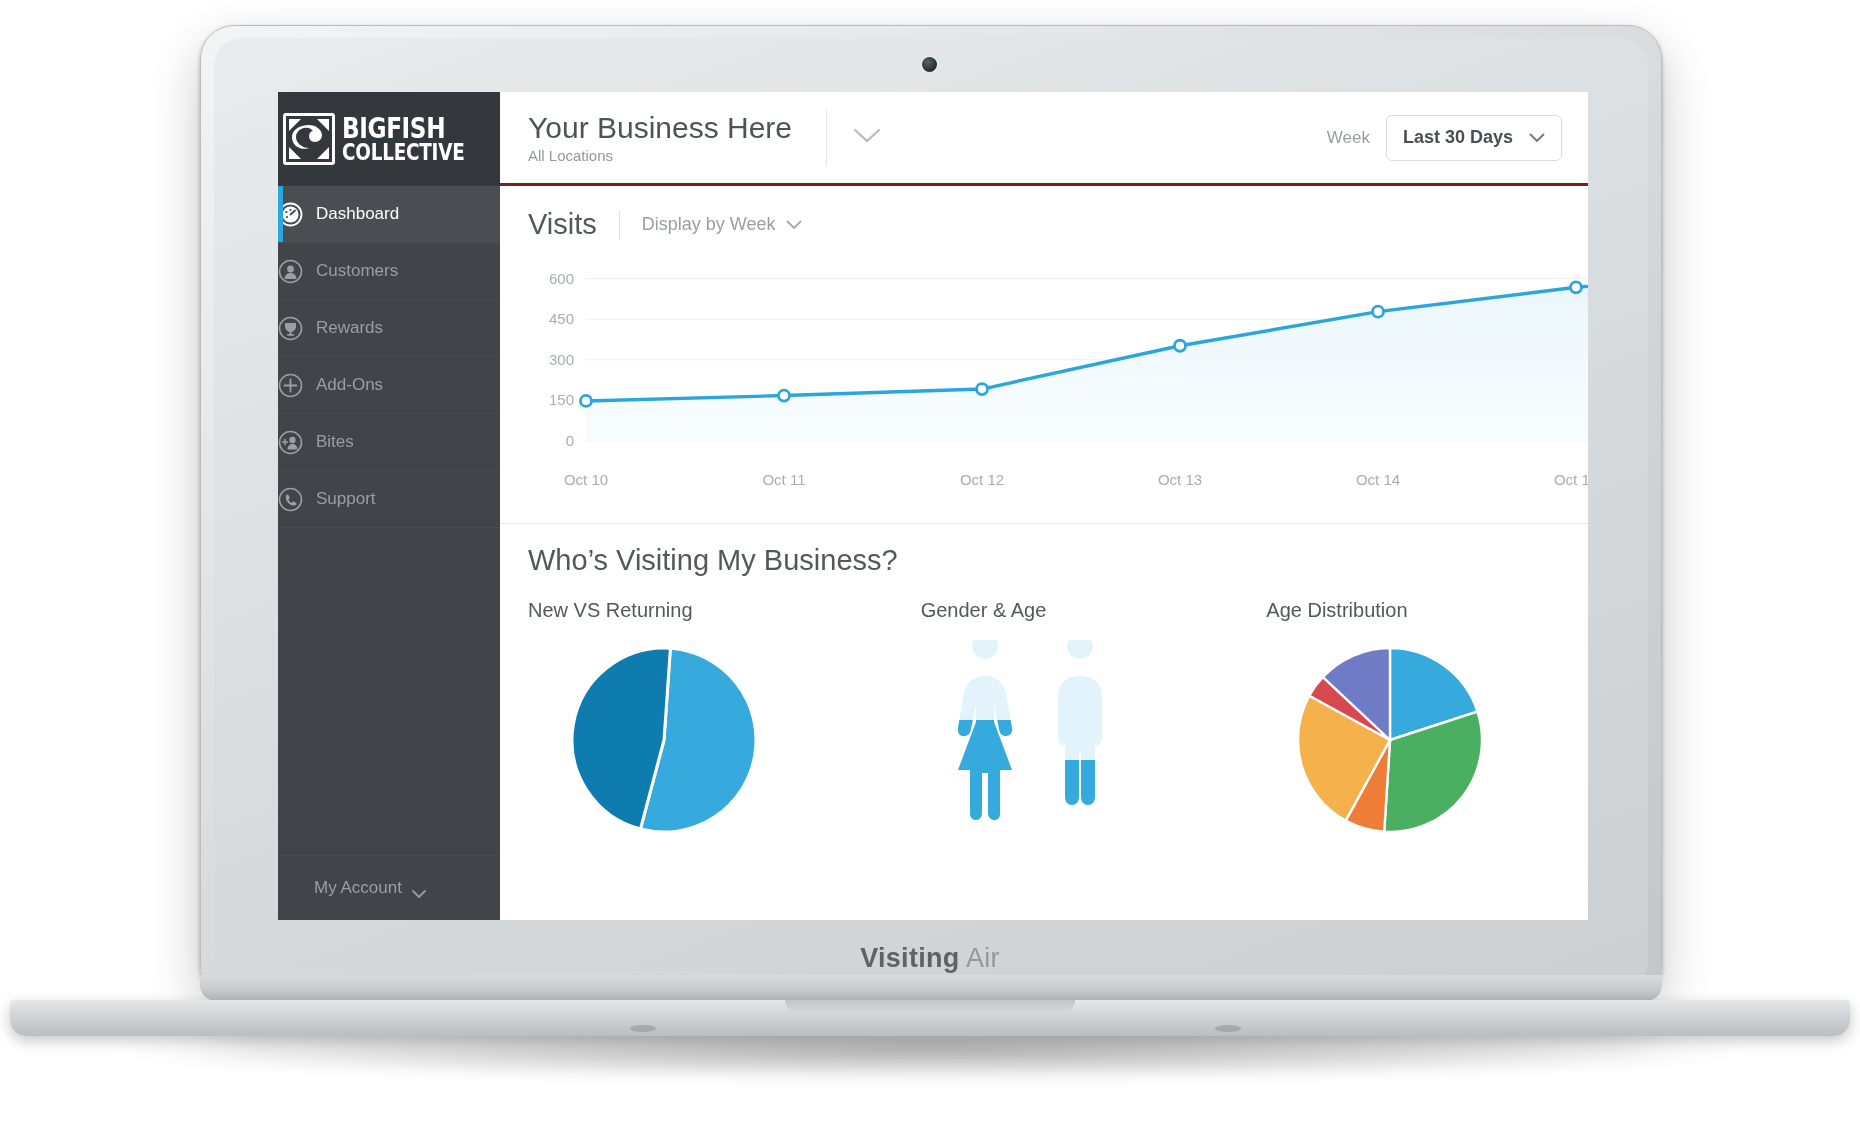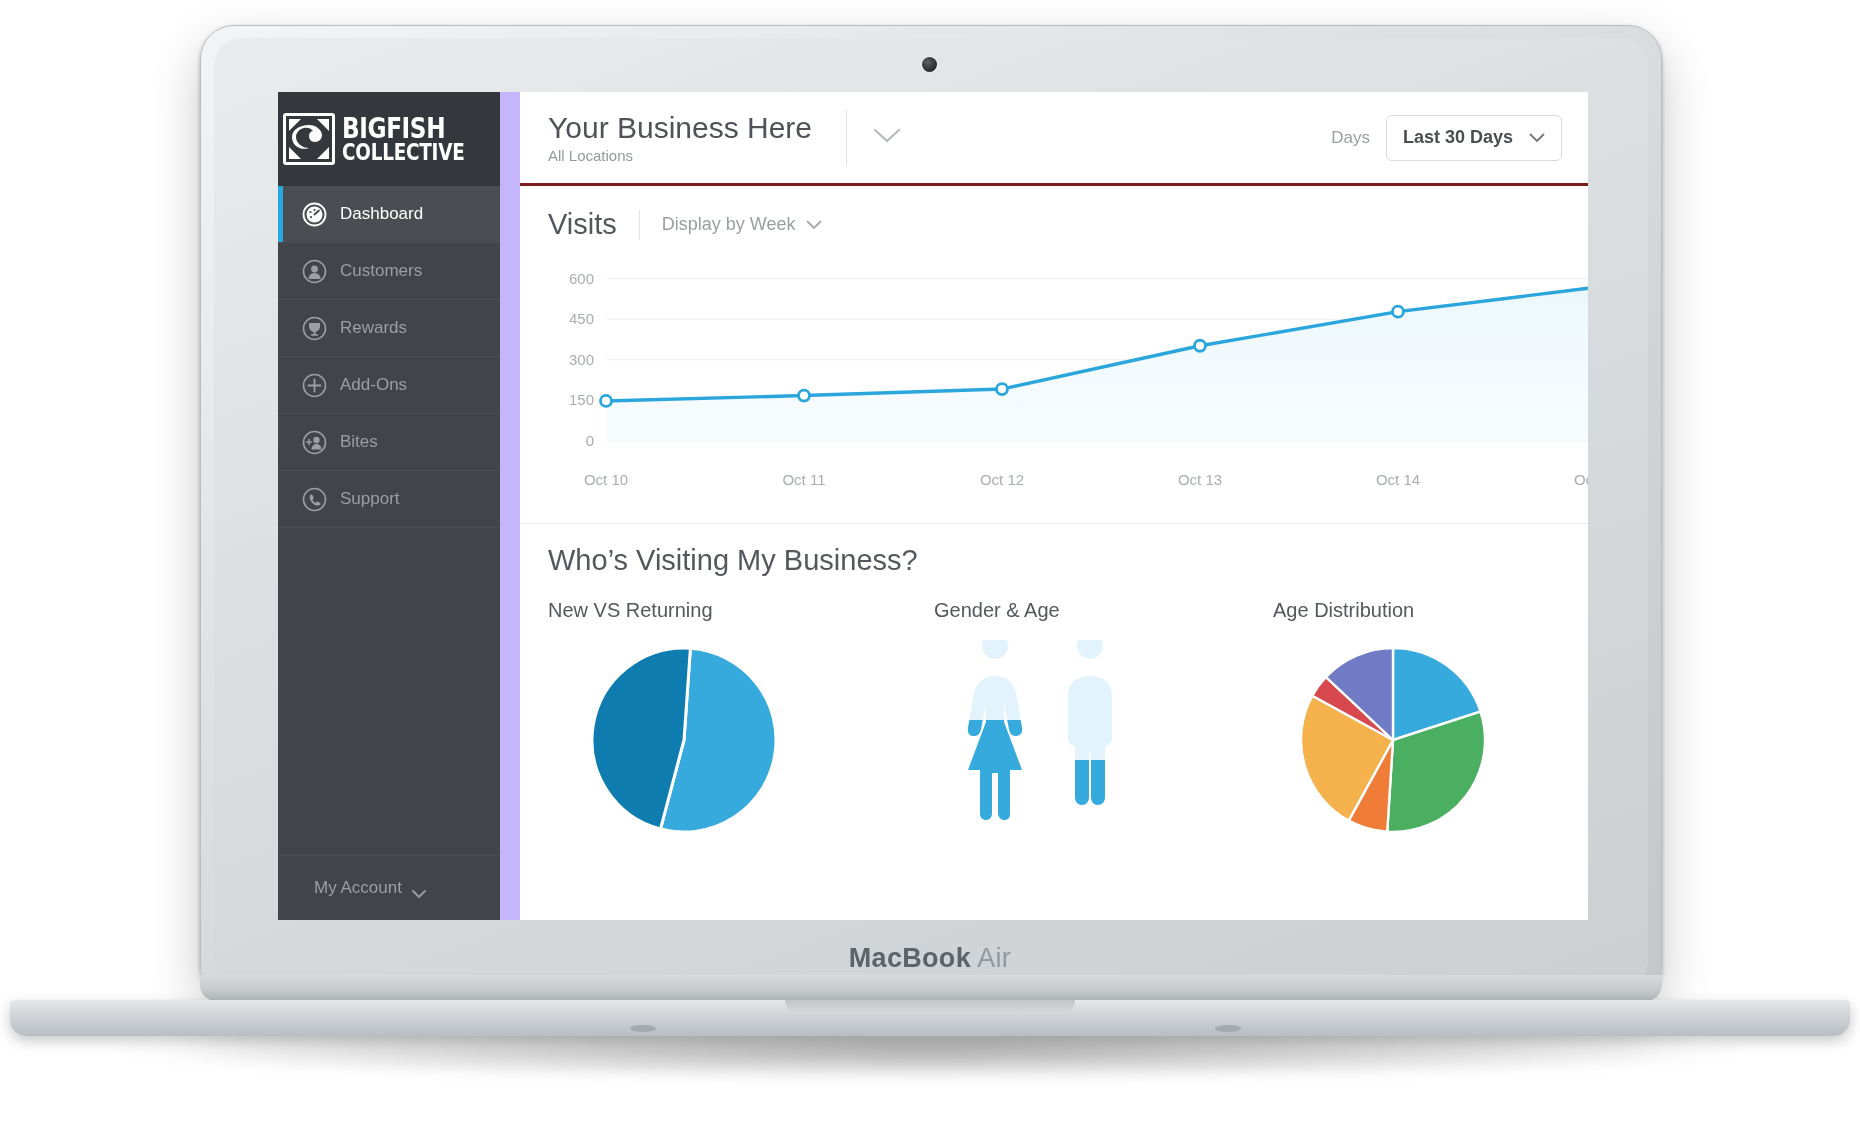--- a/index.html
+++ b/index.html
@@ -59,36 +59,36 @@
   .base-foot { position:absolute; top:1025px; width:26px; height:7px; border-radius:50%;
     background: rgba(140,146,150,0.55); }
   .macbook-label {
     position: absolute; left: 0; top: 943px; width: 1860px; text-align: center;
     font-size: 27px; color:#9a9fa3; letter-spacing: .3px;
   }
   .macbook-label b { color:#5d6367; font-weight: 700; }
   .macbook-label span { font-weight: 400; color:#93989c; }
 
   
-  .app { position:absolute; inset:0; display:flex; background:#c4b5fd;gap:20px; }
+  .app { position:absolute; inset:0; display:flex; background:#c4b5fd; }
 
   .sidebar { width:222px; background:#414449; display:flex; flex-direction:column; flex:0 0 222px; }
   .logo-block { height:94px; background:#34373b; display:flex; align-items:center; justify-content:center; }
   .logo { display:flex; align-items:center; gap:7px; }
   .logo-mark { width:52px; height:52px; border:3px solid #fff; border-radius:3px; position:relative; overflow:hidden; }
   .logo-mark svg { display:block; }
   .logo-words { display:flex; flex-direction:column; line-height:.92; }
   .logo-words .l1 { font-size:29px; font-weight:700; color:#fff; letter-spacing:-0.5px;
     font-family:"DejaVu Sans", sans-serif; transform: scaleX(0.80); transform-origin:left center; }
   .logo-words .l2 { font-size:23px; font-weight:700; color:#fff; letter-spacing:-0.3px;
     font-family:"DejaVu Sans", sans-serif; transform: scaleX(0.80); transform-origin:left center; }
 
   .nav-item {
     position:relative; height:57px; display:flex; align-items:center; gap:13px;
-    padding-left:24px; color:#9b9ea2; font-size:17px;
+    color:#9b9ea2; font-size:17px;
     border-bottom:1px solid #4a4d52; cursor:pointer;
   }
   .nav-item .ico { width:25px; height:25px; flex:0 0 25px; display:block; }
   .nav-item.active { background:#4a4d52; color:#ffffff; }
   .nav-item.active::before {
     content:""; position:absolute; left:0; top:0; bottom:0; width:5px; background:#28a8e0;
   }
   .nav-spacer { flex:1 1 auto; border-bottom:1px solid #4a4d52; }
   .account {
     height:64px; display:flex; align-items:center; gap:10px; padding-left:36px;
@@ -263,21 +263,21 @@
           </div>
           <div class="biz-divider"></div>
           <div class="biz-chev">
             <span>
               <svg width="28" height="16" viewBox="0 0 28 16">
                 <path d="M2 2 L14 13 L26 2" fill="none" stroke="#b7babd" stroke-width="2.2" stroke-linecap="round"></path>
               </svg>
             </span>
           </div>
           <div class="topbar-right">
-            <span class="show-label">Days</span>
+            <span class="show-label">Week</span>
             <div class="range-select">
               <span class="txt">Last 30 Days</span>
               <span>
                 <svg width="16" height="10" viewBox="0 0 16 10">
                   <path d="M1.5 1.5 L8 8 L14.5 1.5" fill="none" stroke="#72767a" stroke-width="1.9" stroke-linecap="round"></path>
                 </svg>
               </span>
             </div>
           </div>
         </div>
@@ -402,16 +402,16 @@
     </div>
   </div>
 
   <div class="hinge"></div>
   <div class="base"></div>
   <div class="base-notch"></div>
   <div class="base-foot" style="left:630px"></div>
   <div class="base-foot" style="left:1215px"></div>
 
   <div class="macbook-label">
-    <b>MacBook</b><span> </span><span>Air</span>
+    <b>Visiting</b><span> </span><span>Air</span>
   </div>
 
 </div>
 
 </body></html>

